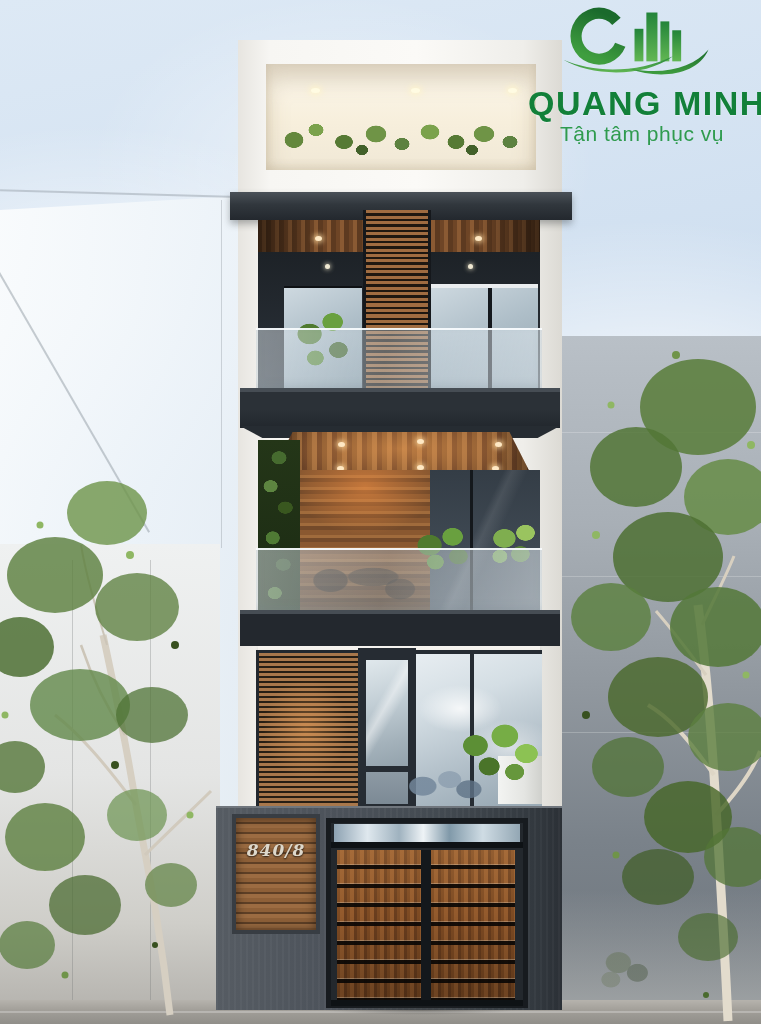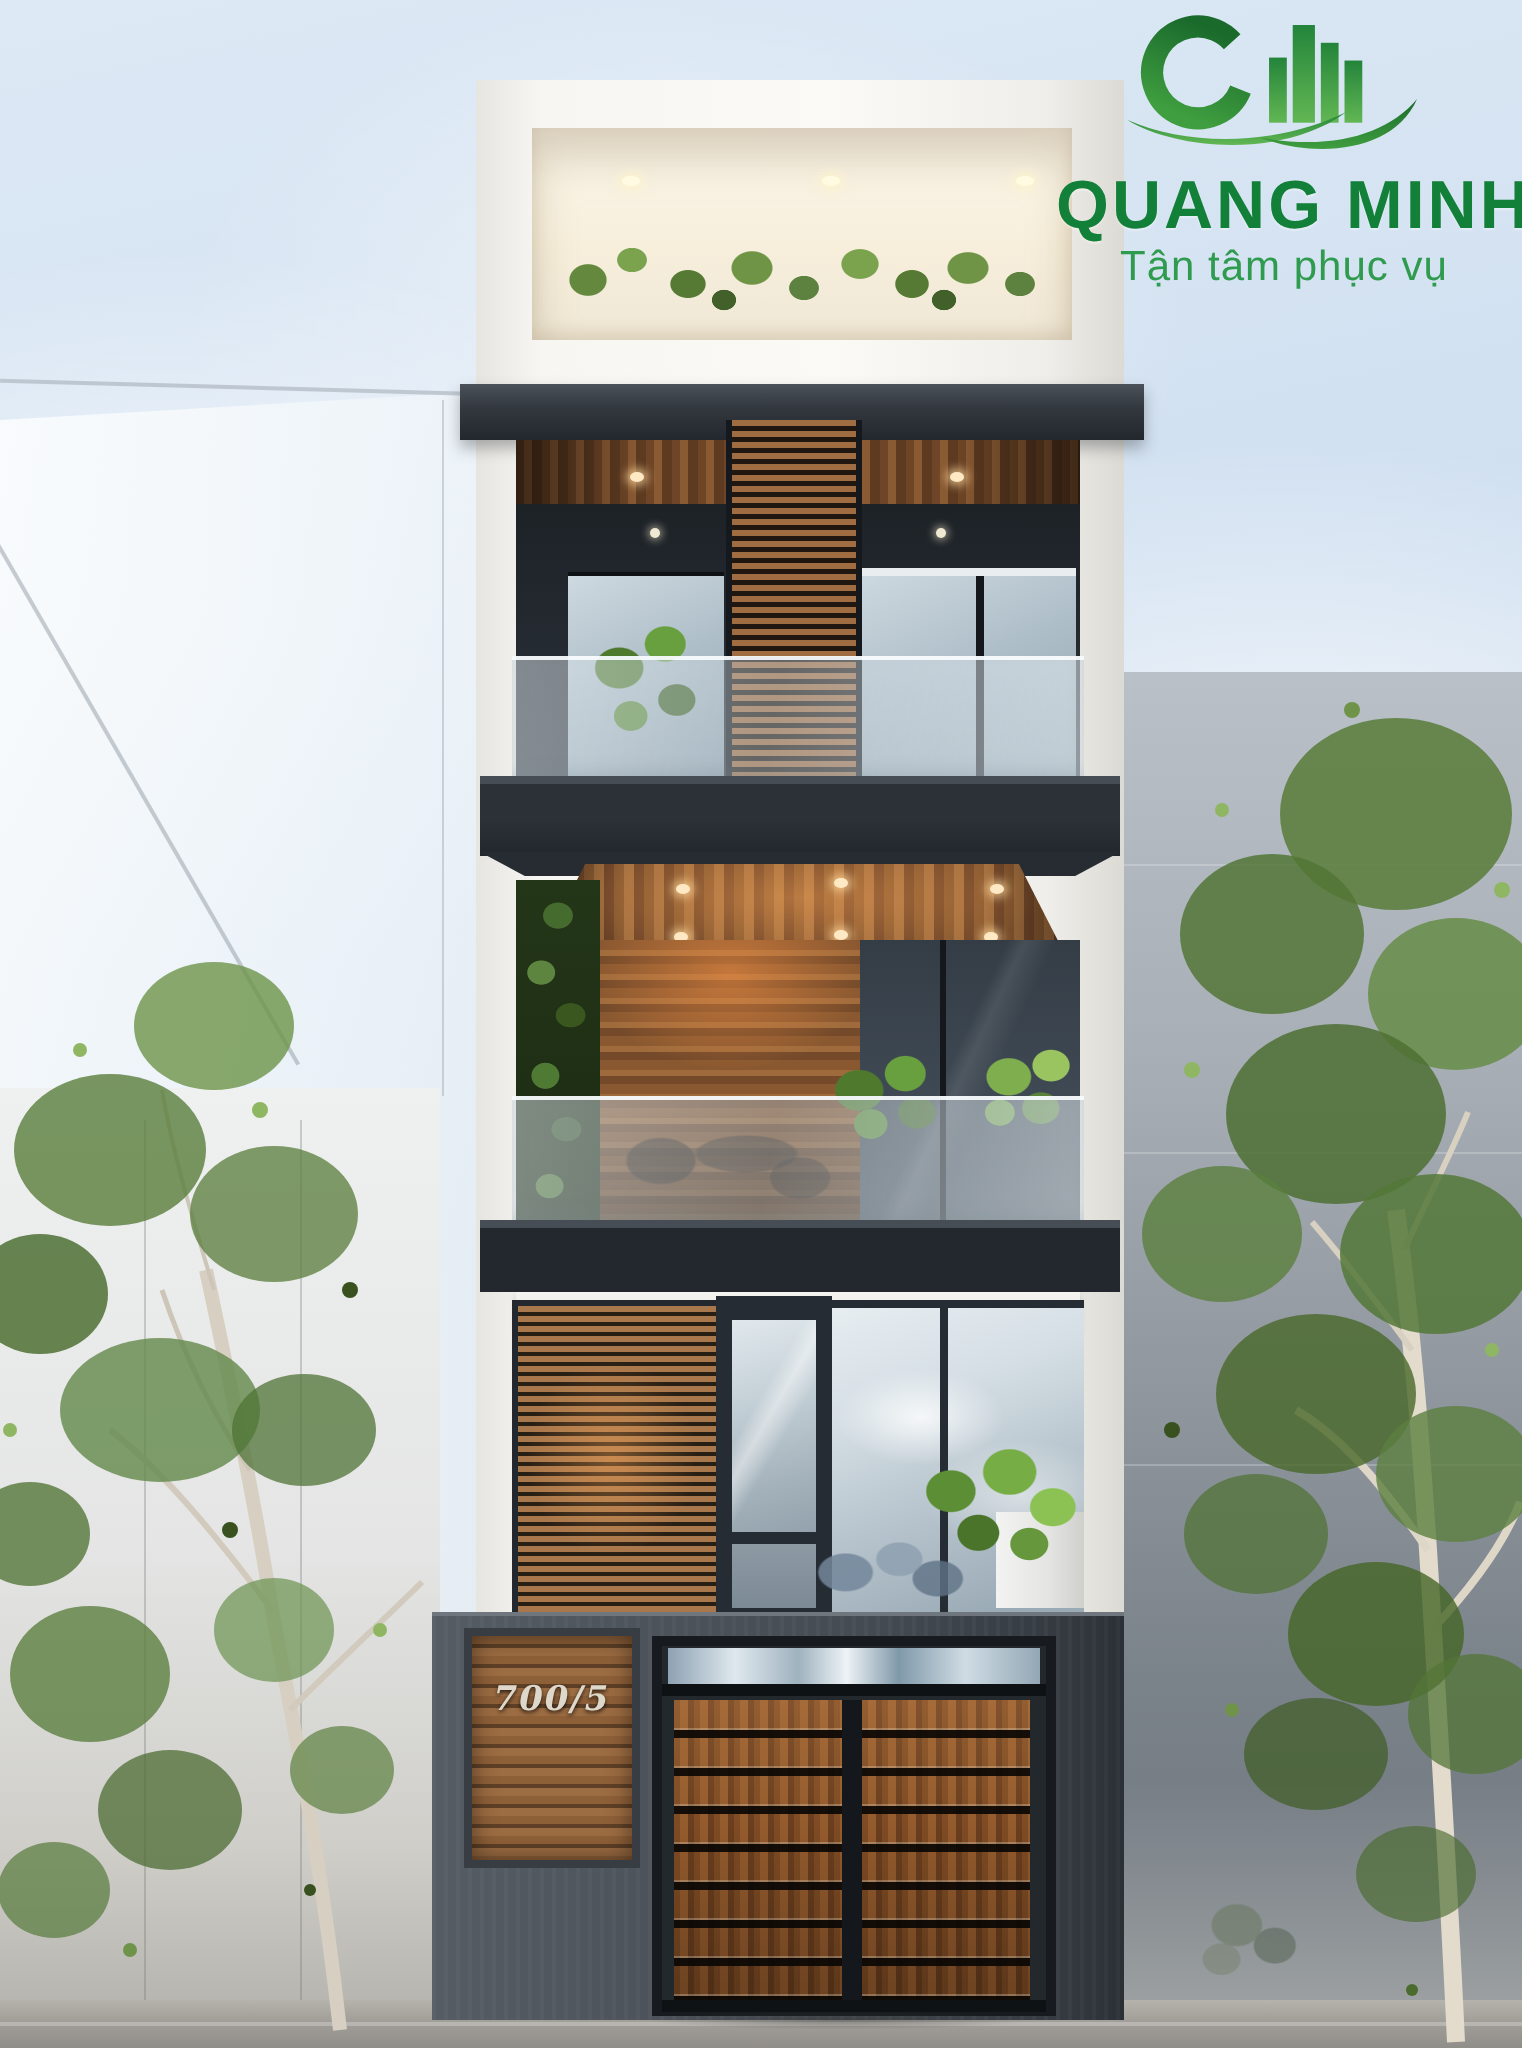--- a/index.html
+++ b/index.html
@@ -290,21 +290,21 @@
   <div class="abs win1g"></div>
   <div class="abs win1low"></div>
   <div class="abs glass1"></div>
   <div class="abs mull1"></div>
   <div class="abs bush1"></div>
   <div class="abs planter1"></div>
   <div class="abs leaves1"></div>
 
   <div class="abs fence"></div>
   <div class="abs numplate"></div>
-  <div class="abs numtext">700/5</div>
+  <div class="abs numtext">840/8</div>
   <div class="abs gate"></div>
   <div class="abs transom"></div>
   <div class="abs gaterail"></div>
   <div class="abs leaf leafL"></div>
   <div class="abs leaf leafR"></div>
   <div class="abs gatepost"></div>
   <div class="abs gatebottom"></div>
   <div class="abs gateshadow"></div>
   <div class="abs shrub"></div>
 

